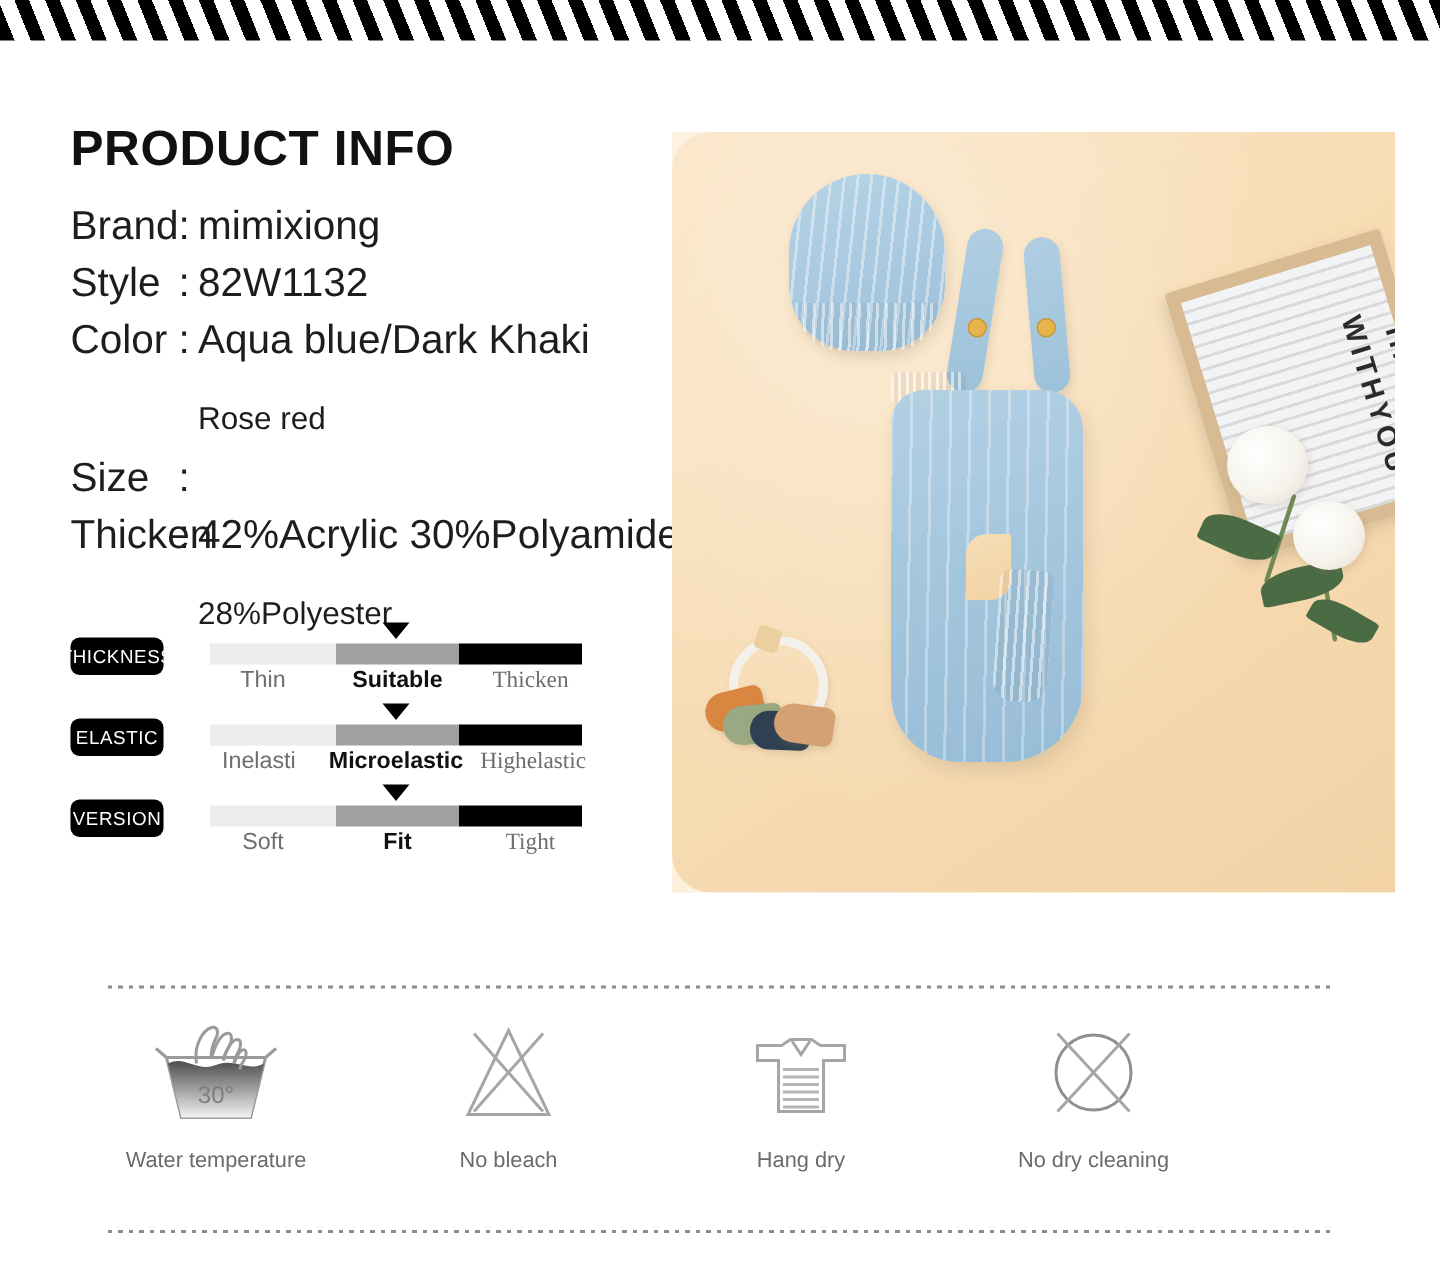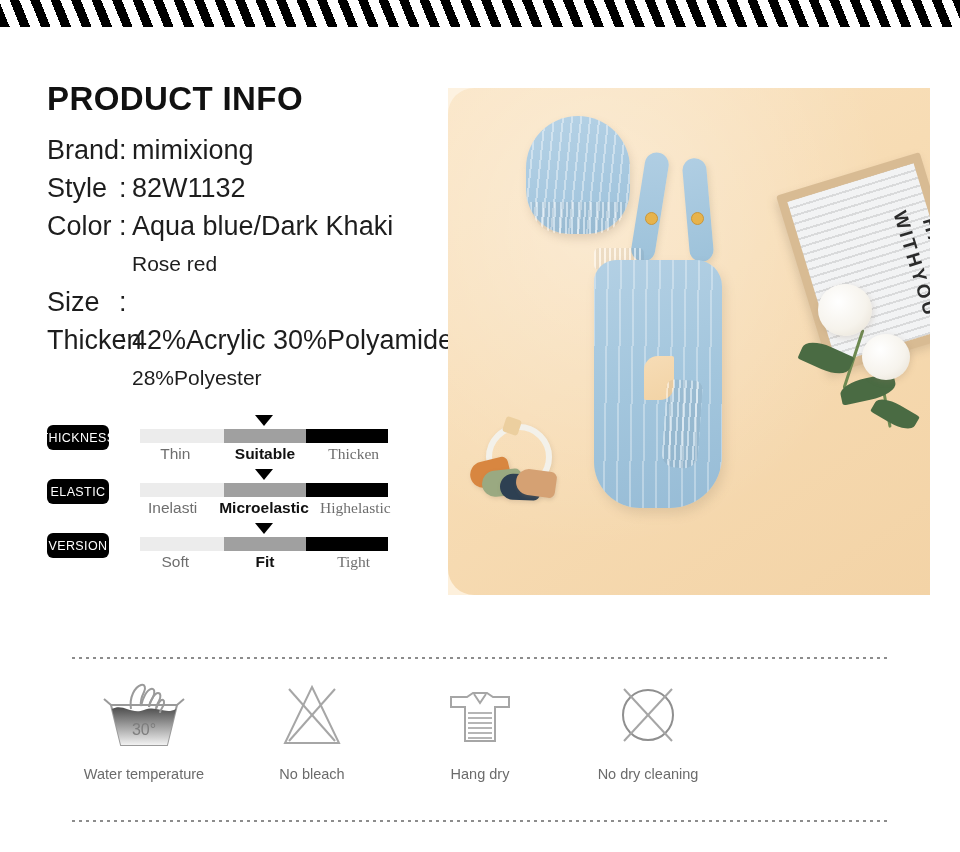--- a/index.html
+++ b/index.html
@@ -68,20 +68,21 @@
     flex: none;
     width: 13px;
   }
   .spec-value { flex: none; }
   .spec-cont {
     font-size: 21px;
     line-height: 38px;
     padding-left: 85px;
     color: #1d1d1d;
     white-space: nowrap;
+    margin-top: 16px;
   }
 
   
   .scales {
     position: absolute;
     left: 47px;
     top: 388px;
     width: 400px;
   }
   .scale-row {
@@ -379,20 +380,21 @@
         #8c8c8c 0px, #8c8c8c 3px,
         rgba(255,255,255,0) 3px, rgba(255,255,255,0) 7px);
   }
   .dots-top { top: 20px; }
   .dots-bottom { top: 183px; }
   .care-items {
     position: absolute;
     top: 40px; left: 60px;
     width: 840px;
     display: flex;
+    gap: 27px;
   }
   .care-item {
     width: 168px;
     display: flex;
     flex-direction: column;
     align-items: center;
   }
   .care-icon {
     height: 76px;
     display: flex;

